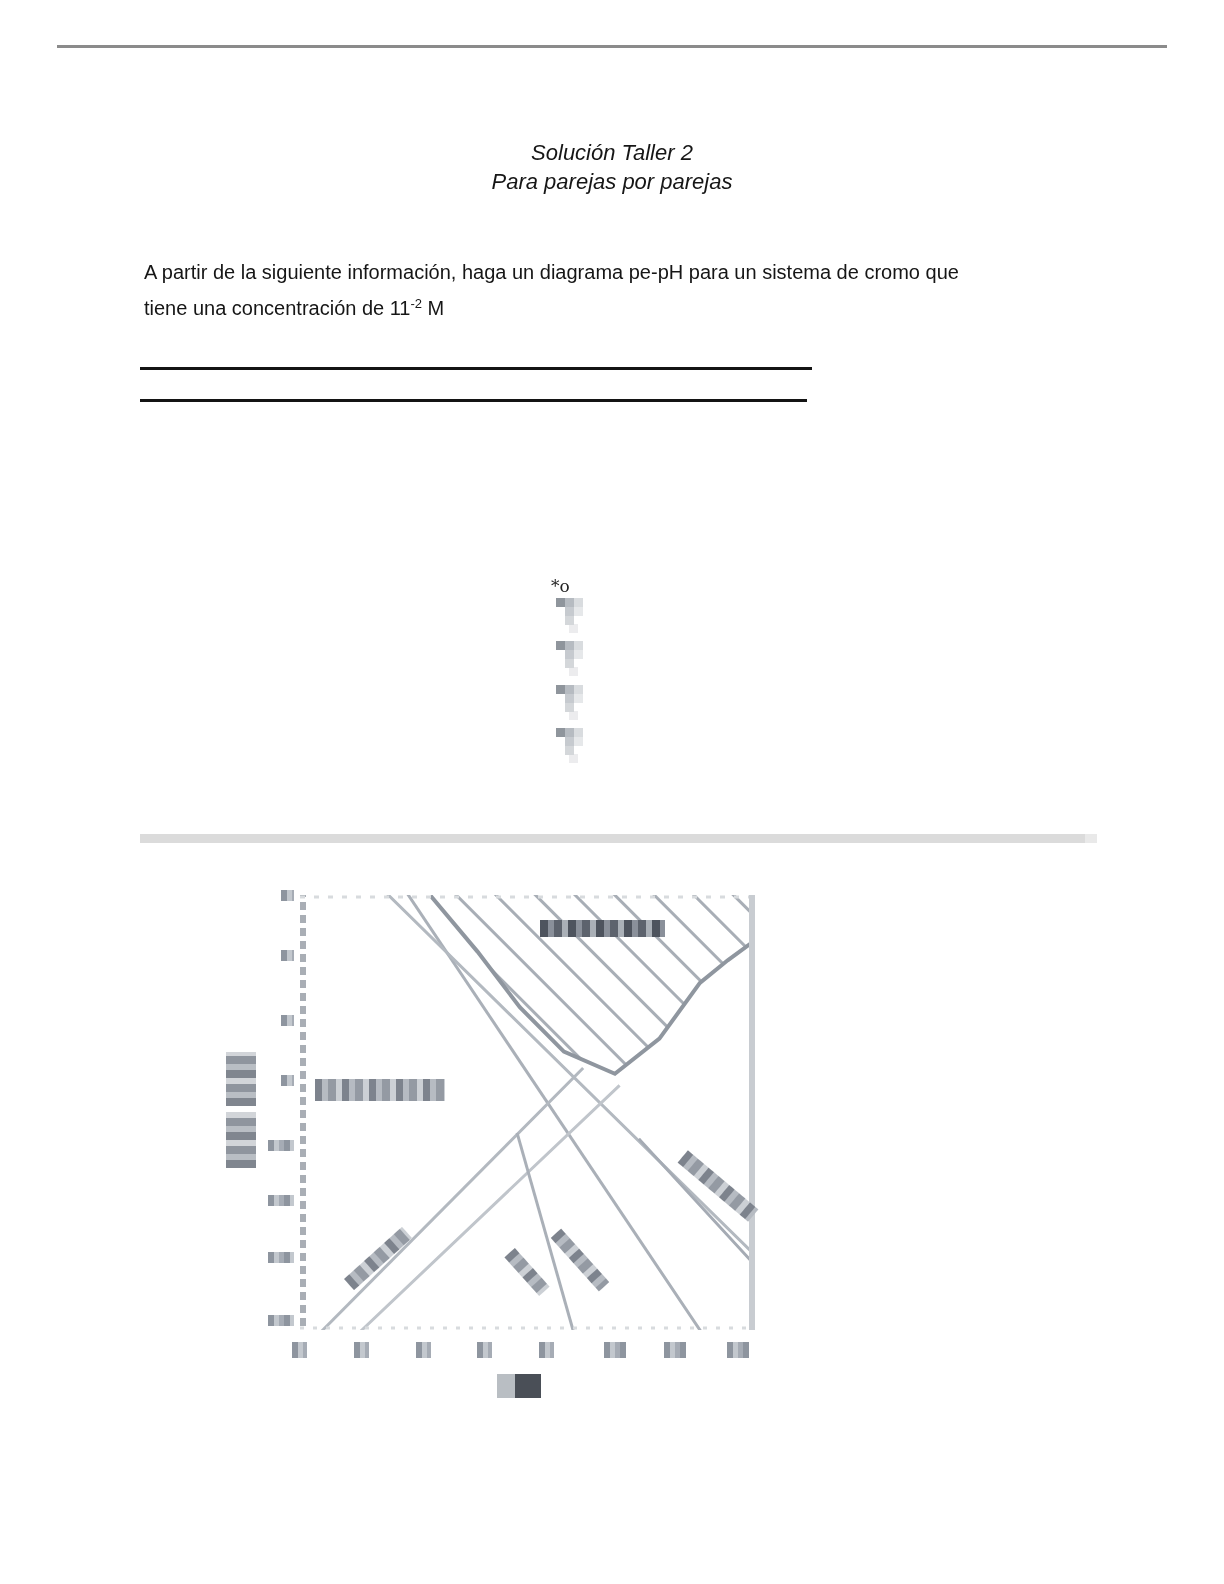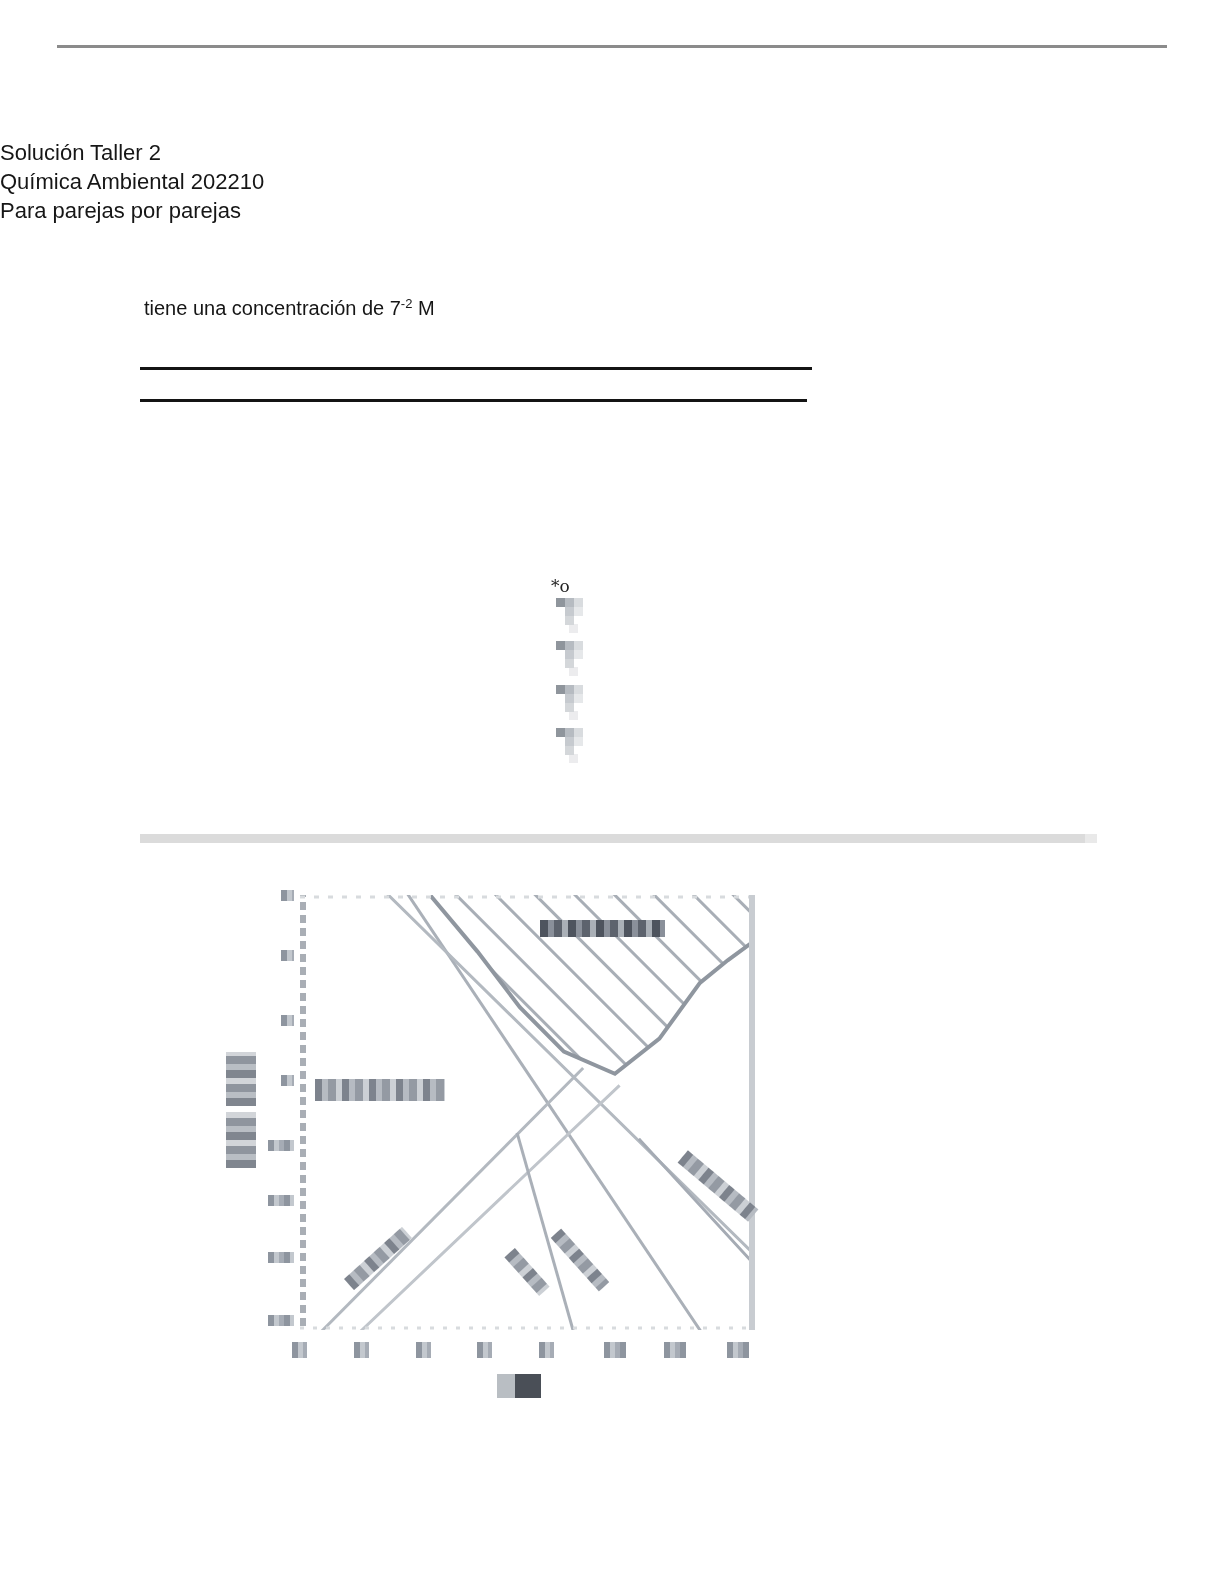--- a/index.html
+++ b/index.html
@@ -1,20 +1,20 @@
 <!DOCTYPE html>
 <html><head>
 <meta charset="utf-8">
 <style>
   html,body{margin:0;padding:0;background:#ffffff;}
   .page{position:relative;width:1224px;height:1584px;background:#fff;overflow:hidden;
         font-family:"Liberation Sans",sans-serif;color:#1a1a1a;}
   .top-rule{position:absolute;left:57px;top:45px;width:1110px;height:3px;background:#8b8b8b;}
-  .title-block{position:absolute;left:0;top:138px;width:100%;text-align:left;
-               font-size:22px;line-height:29px;color:#161616;}
+  .title-block{position:absolute;left:0;top:138px;width:100%;text-align:center;
+               font-size:22px;line-height:29px;color:#161616;font-style:italic;}
   .intro{position:absolute;left:144px;top:257px;width:945px;font-size:20px;line-height:31px;color:#161616;}
   .intro sup{font-size:13px;vertical-align:7px;}
   .answer-line{position:absolute;background:#141414;}
   #ans1{left:140px;top:367px;width:672px;height:3px;}
   #ans2{left:140px;top:399px;width:667px;height:3px;}
   .eq-marker{position:absolute;left:551px;top:576px;font-family:"DejaVu Serif",serif;
              font-size:17px;color:#222;}
   .eq-blob{position:absolute;width:9px;height:9px;background:#8f959c;
            box-shadow:9px 0 0 #b6bbc1,18px 0 0 #d9dcdf,9px 9px 0 #c6cacf,
                       18px 9px 0 #e6e8ea,9px 18px 0 #d4d7da,13px 26px 0 #ececee;
@@ -39,27 +39,26 @@
 </style>
 </head>
 <body>
 
 <div class="page">
 
   <div class="top-rule"></div>
 
   <div class="title-block">
     <div>Solución Taller 2</div>
-    <div>Química Ambiental 202210</div>
     <div>Para parejas por parejas</div>
   </div>
 
   <div class="intro">
-    <br>
-    <span>tiene una concentración de 7</span><sup>-2</sup><span> M</span>
+    <span>A partir de la siguiente información, haga un diagrama pe-pH para un sistema de cromo que</span><br>
+    <span>tiene una concentración de 11</span><sup>-2</sup><span> M</span>
   </div>
 
   <div class="answer-line" id="ans1"></div>
   <div class="answer-line" id="ans2"></div>
 
   <div class="eq-marker">*o</div>
   <div id="eq-blobs">
       <div class="eq-blob" title="four small pixelated (illegible) equation fragments below the *o marker" style="left: 556px; top: 598px;"></div>
       <div class="eq-blob" title="four small pixelated (illegible) equation fragments below the *o marker" style="left: 556px; top: 641.4px;"></div>
       <div class="eq-blob" title="four small pixelated (illegible) equation fragments below the *o marker" style="left: 556px; top: 684.8px;"></div>

